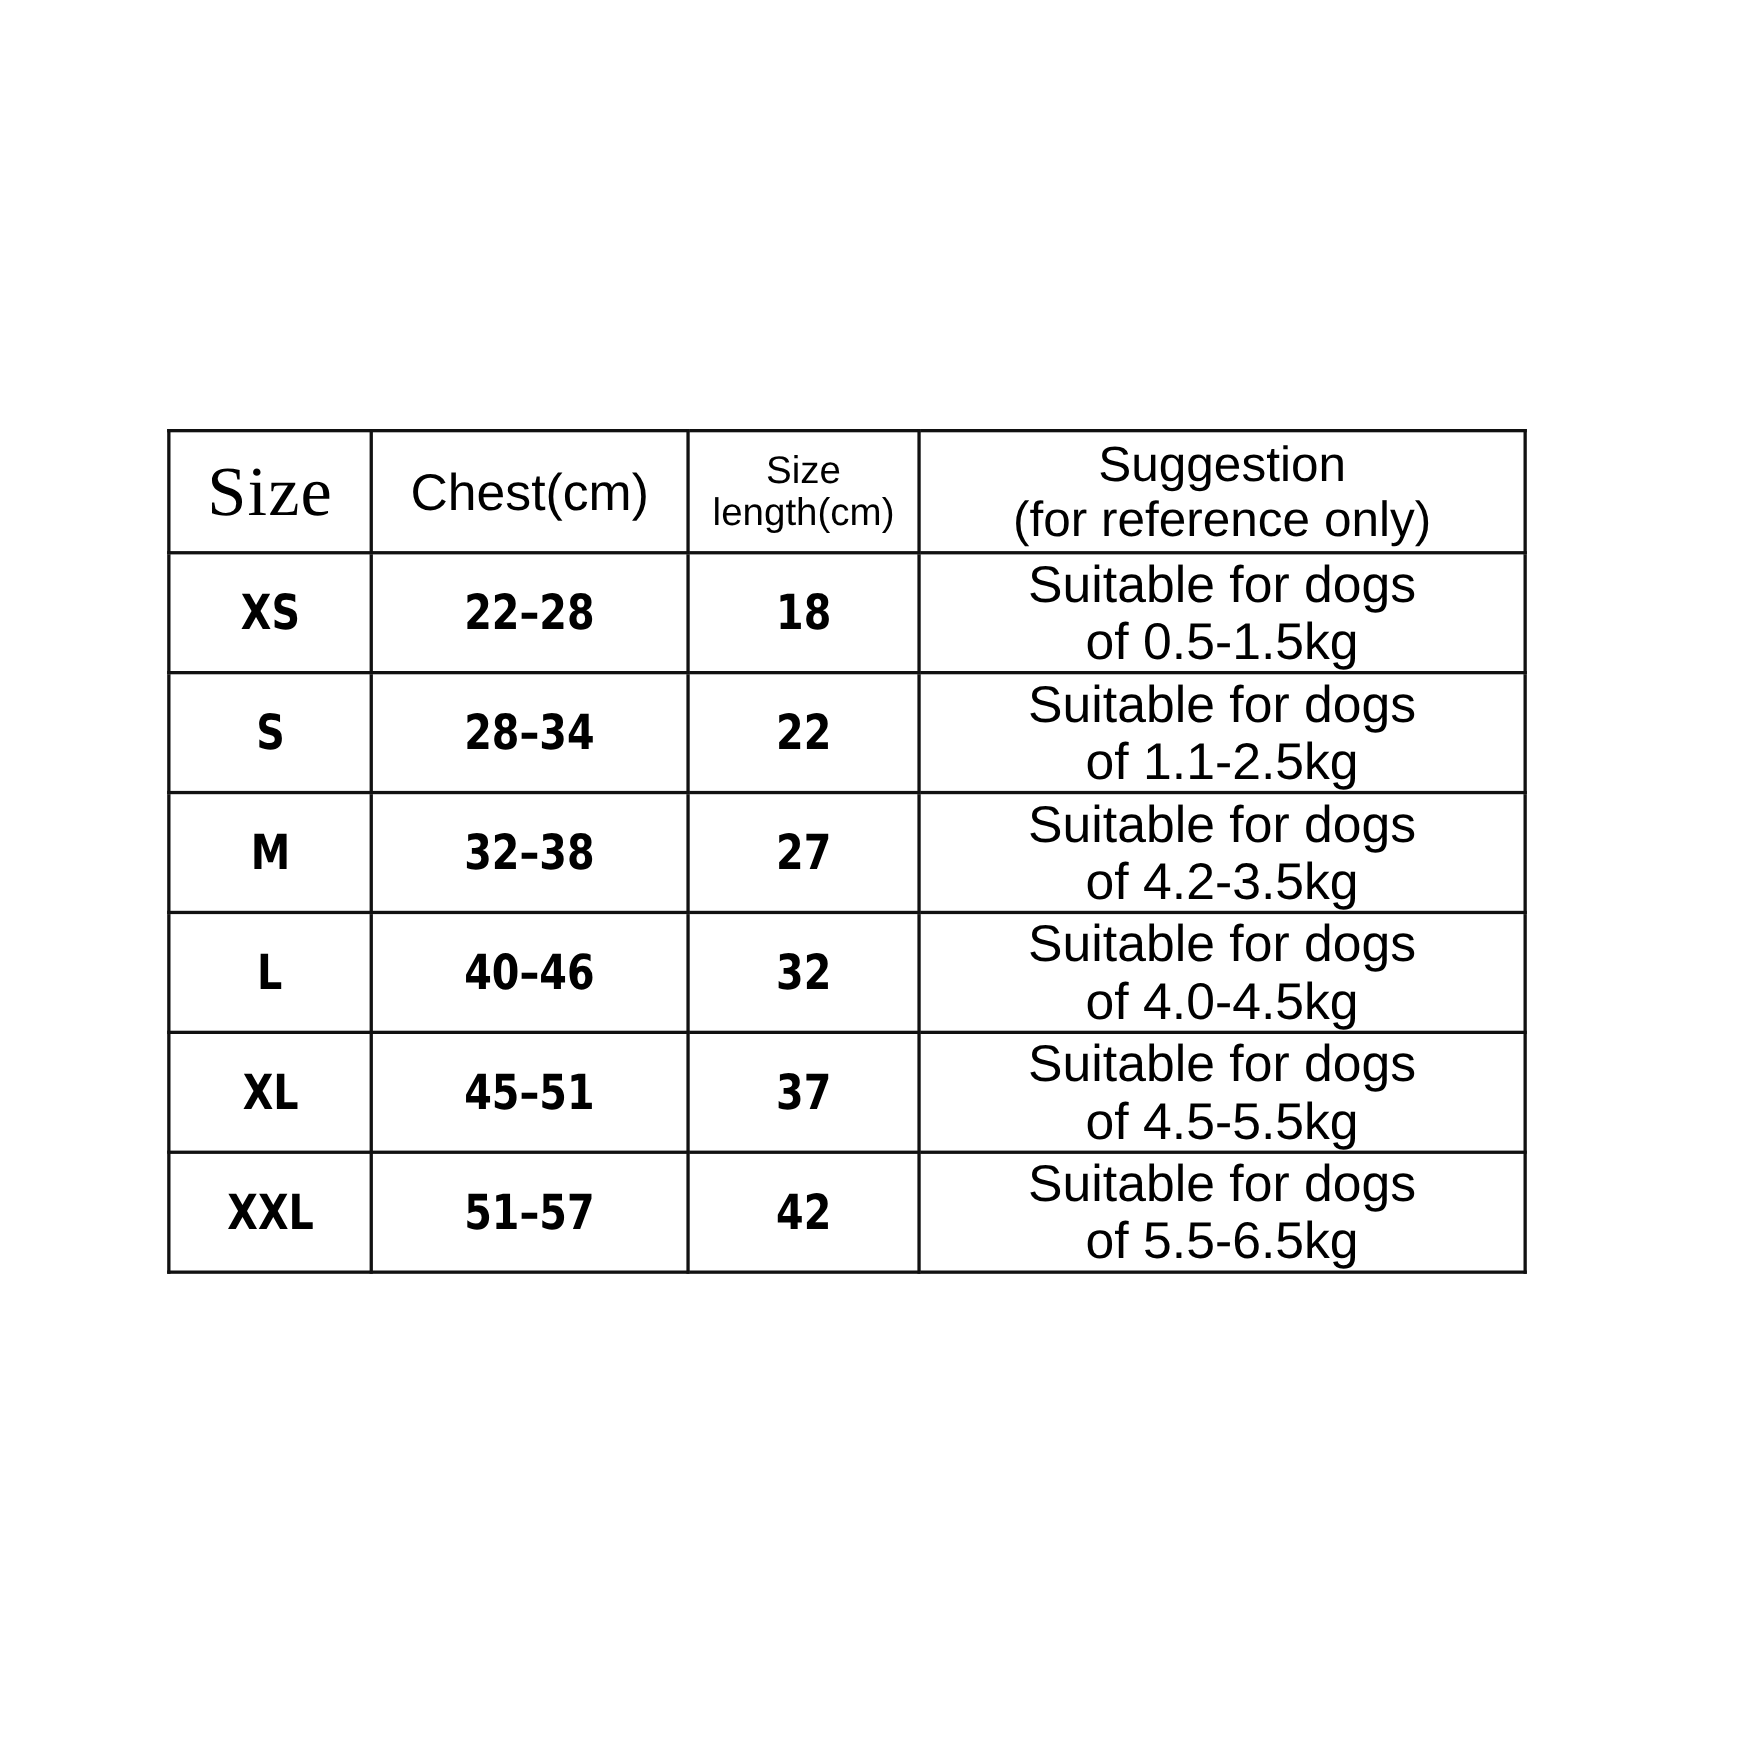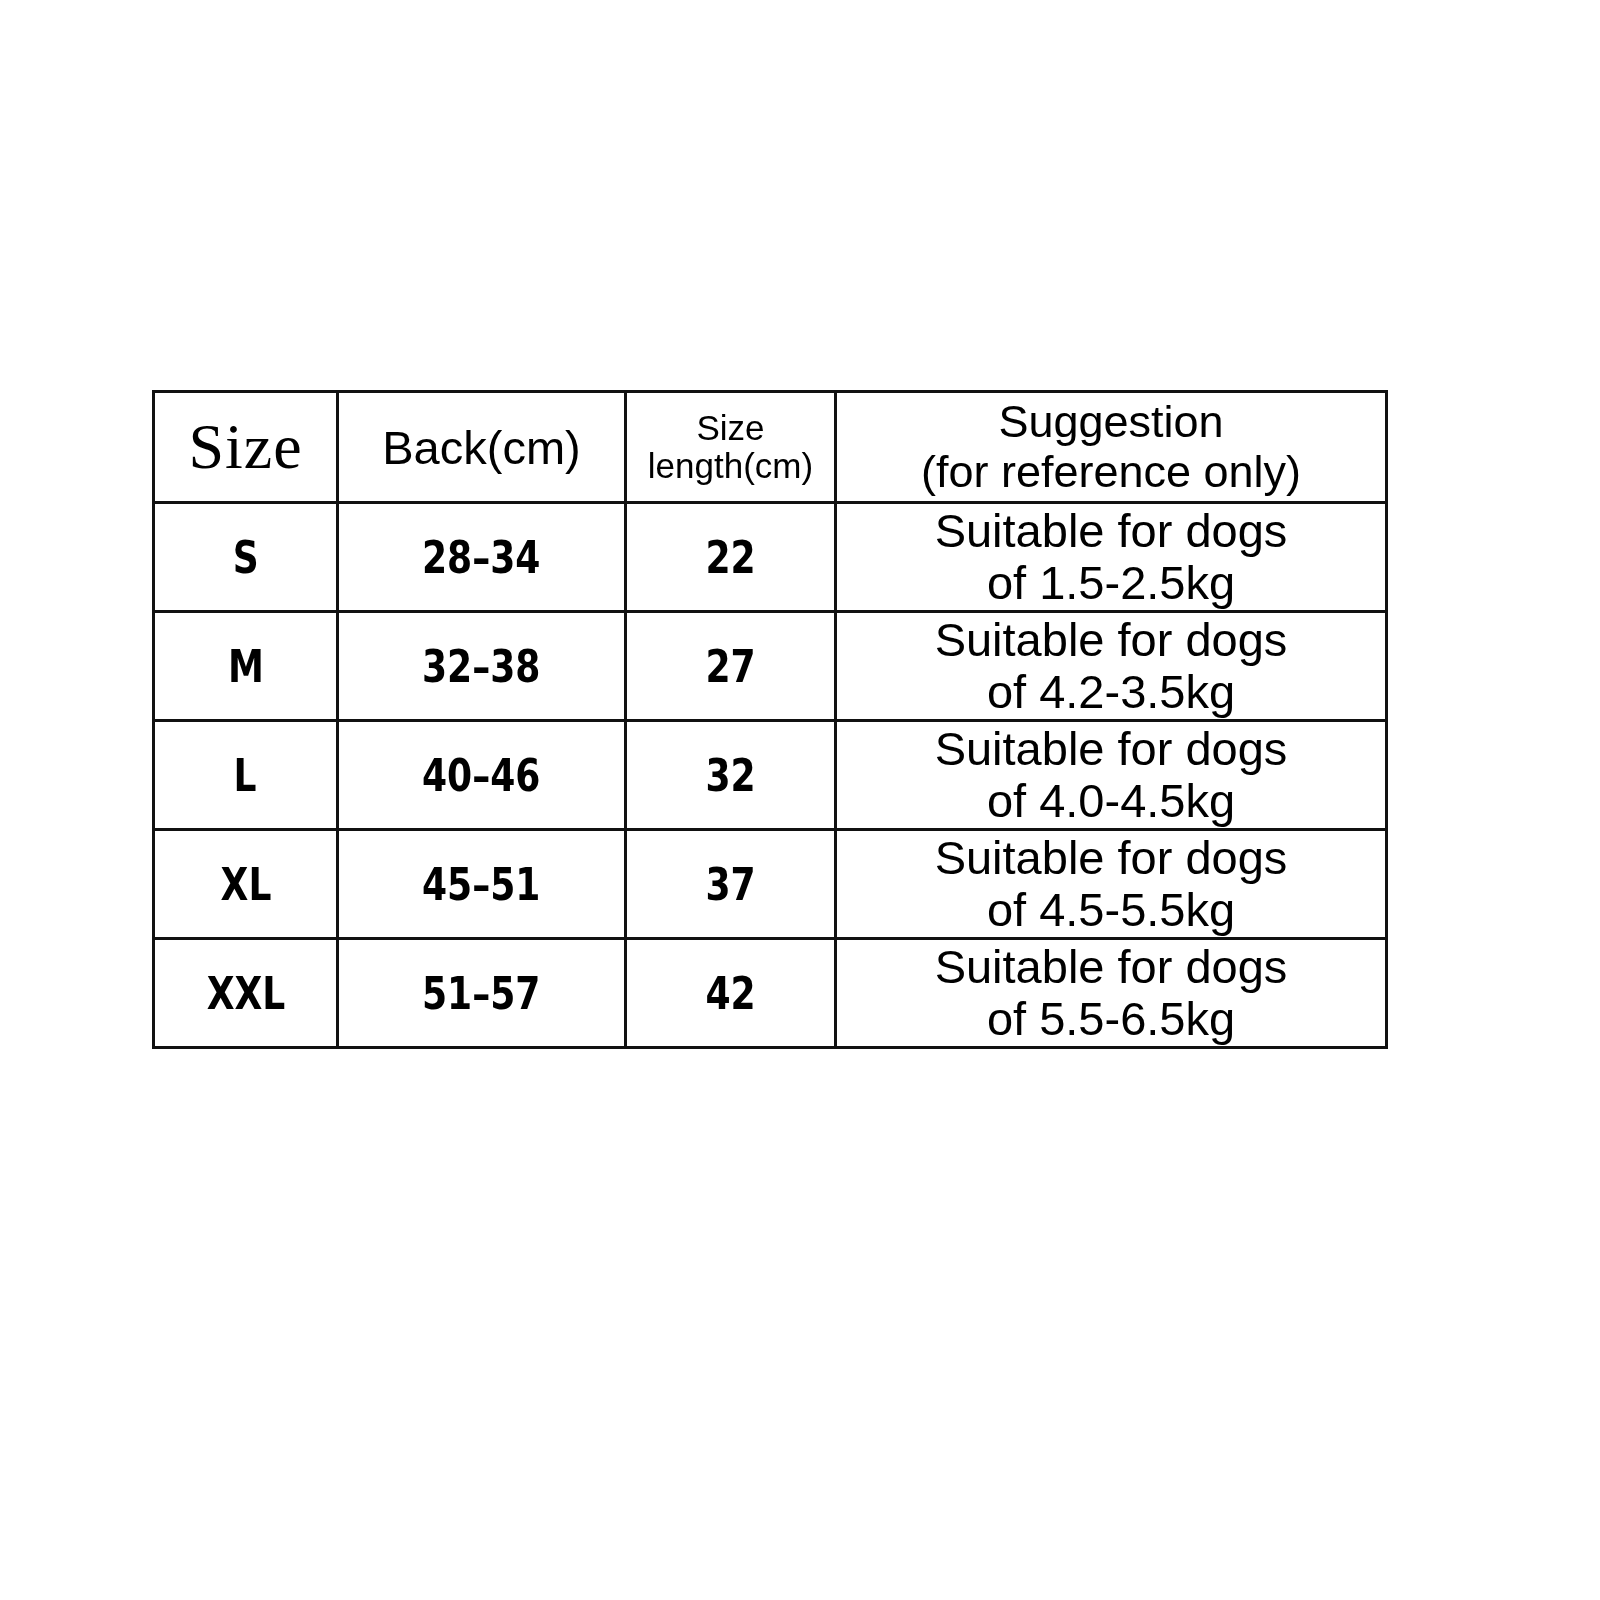--- a/index.html
+++ b/index.html
@@ -44,39 +44,48 @@
 <table class="size-table">
   <colgroup>
     <col class="c1">
       <col class="c2">
       <col class="c3">
       <col class="c4">
   </colgroup>
   <tbody>
       <tr class="hdr-row">
     <th class="hdr-size">Size</th>
-    <th class="hdr-chest">Back(cm)</th>
+    <th class="hdr-chest">Chest(cm)</th>
     <th class="hdr-back">
       <span class="line">Size</span>
       <span class="line">length(cm)</span>
     </th>
     <th class="hdr-sugg">
       <span class="line">Suggestion</span>
       <span class="line">(for reference only)</span>
     </th>
   </tr>
 
+  <tr class="data-row">
+    <td><span class="cell-size">XS</span></td>
+    <td><span class="cell-num">22–28</span></td>
+    <td><span class="cell-num">18</span></td>
+    <td class="cell-sugg">
+      <span class="line">Suitable for dogs</span>
+      <span class="line">of 0.5-1.5kg</span>
+    </td>
+  </tr>
 
   <tr class="data-row">
     <td><span class="cell-size">S</span></td>
     <td><span class="cell-num">28–34</span></td>
     <td><span class="cell-num">22</span></td>
     <td class="cell-sugg">
       <span class="line">Suitable for dogs</span>
-      <span class="line">of 1.5-2.5kg</span>
+      <span class="line">of 1.1-2.5kg</span>
     </td>
   </tr>
 
   <tr class="data-row">
     <td><span class="cell-size">M</span></td>
     <td><span class="cell-num">32–38</span></td>
     <td><span class="cell-num">27</span></td>
     <td class="cell-sugg">
       <span class="line">Suitable for dogs</span>
       <span class="line">of 4.2-3.5kg</span>

